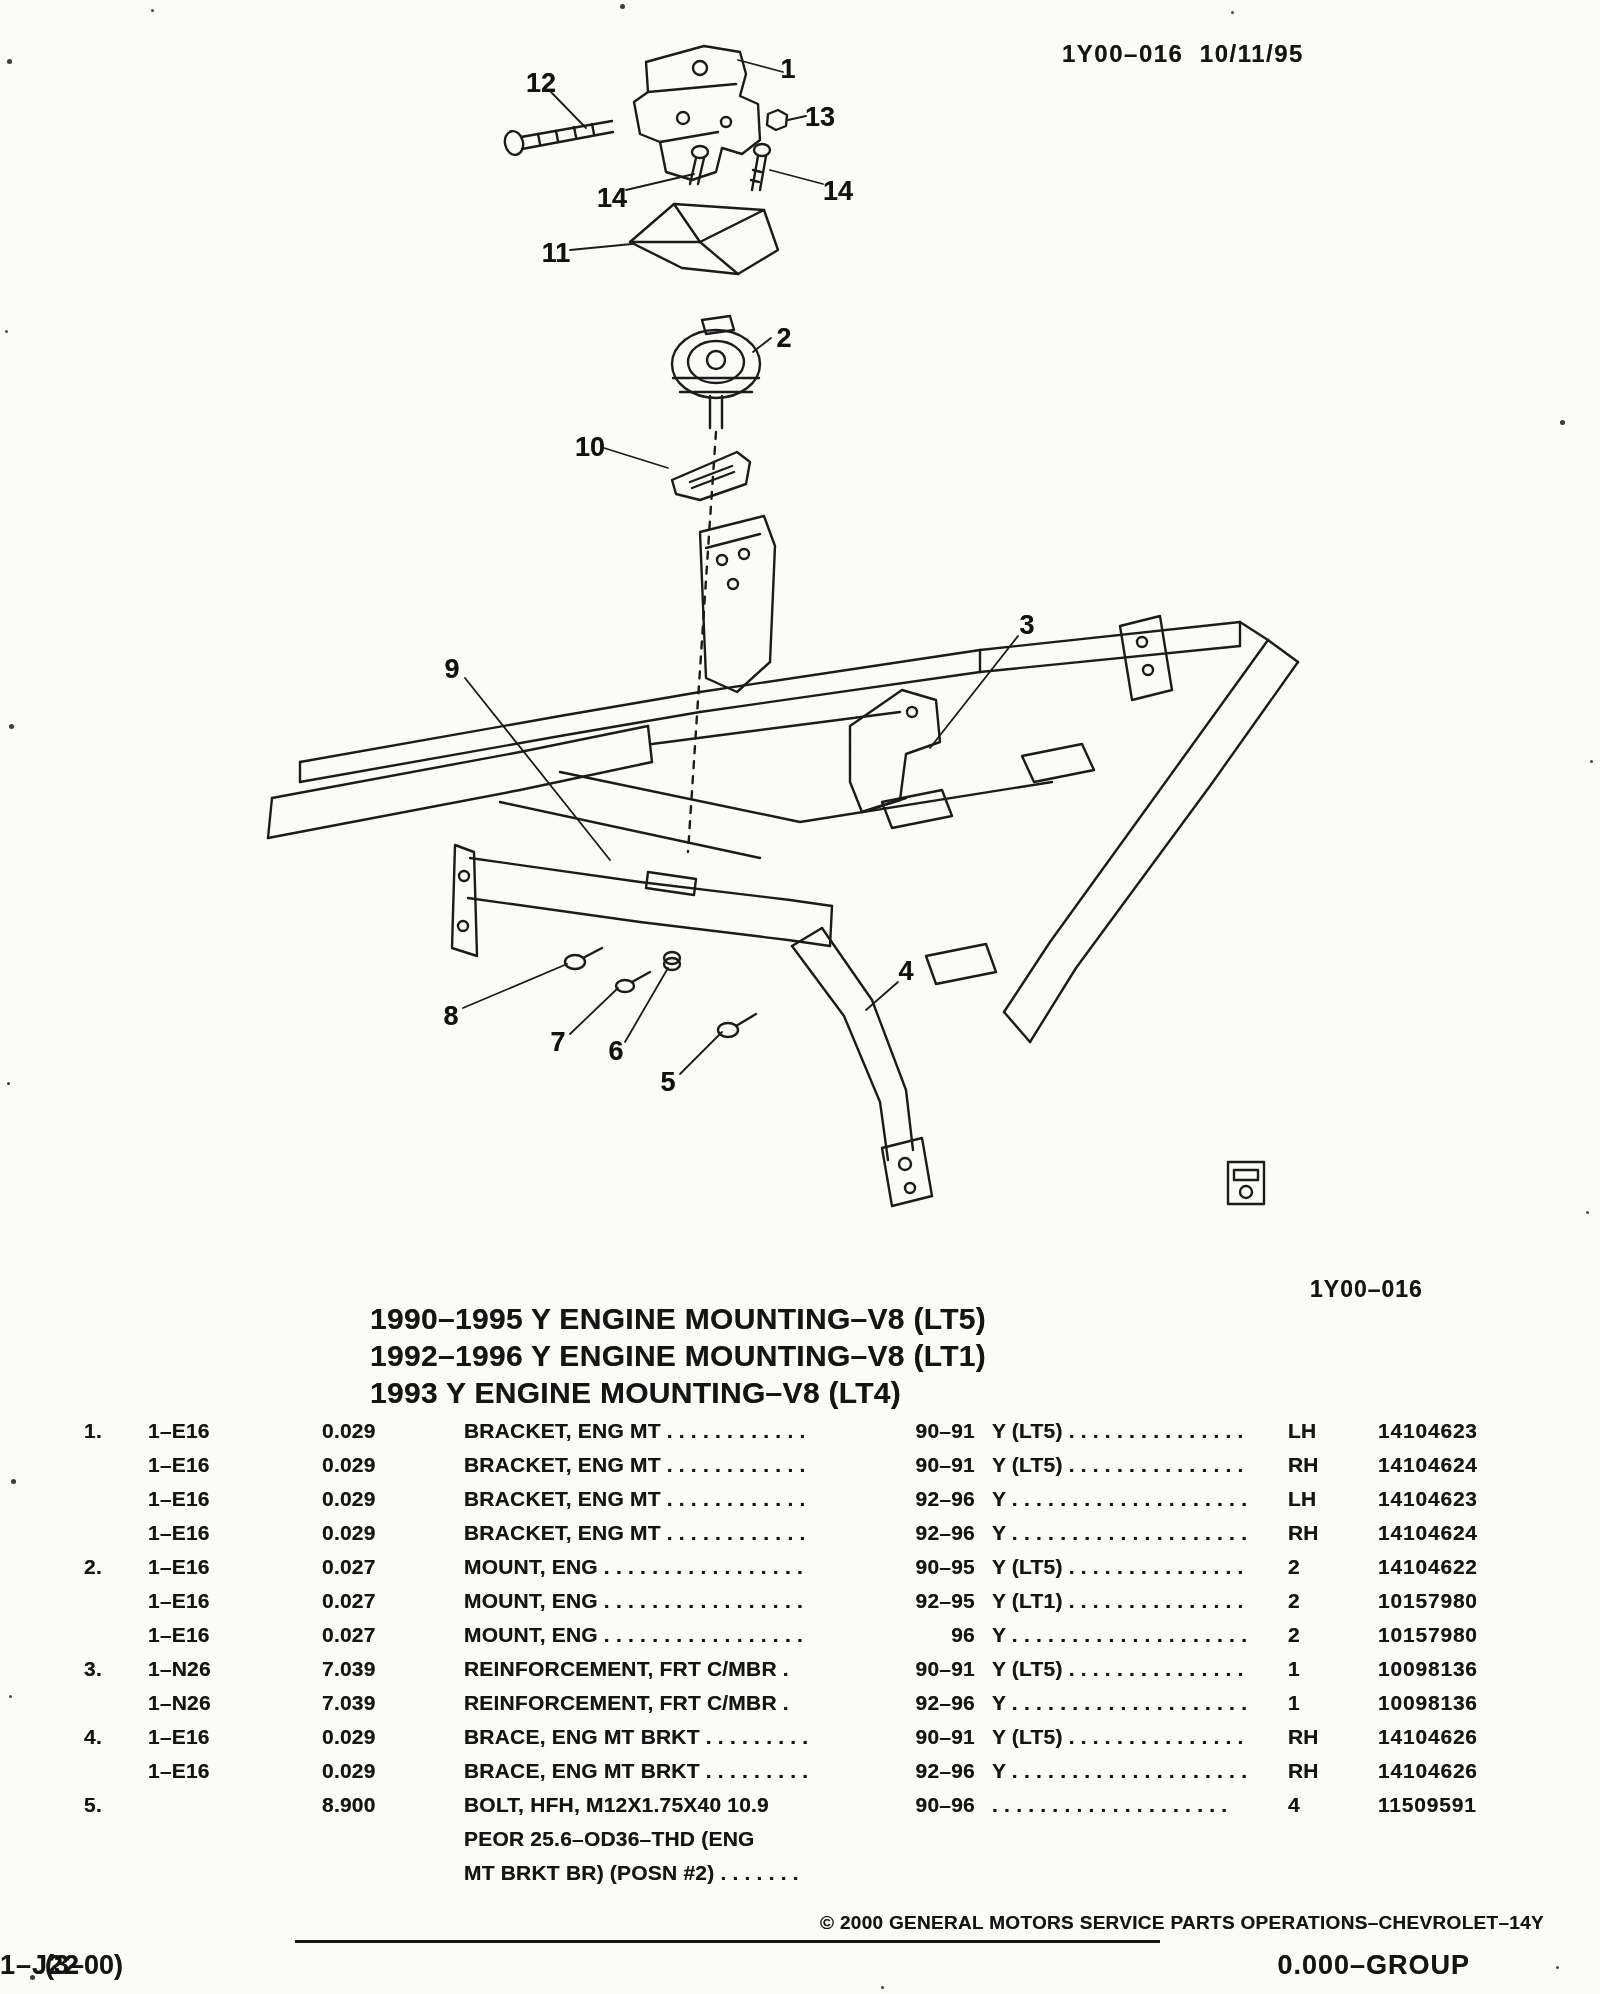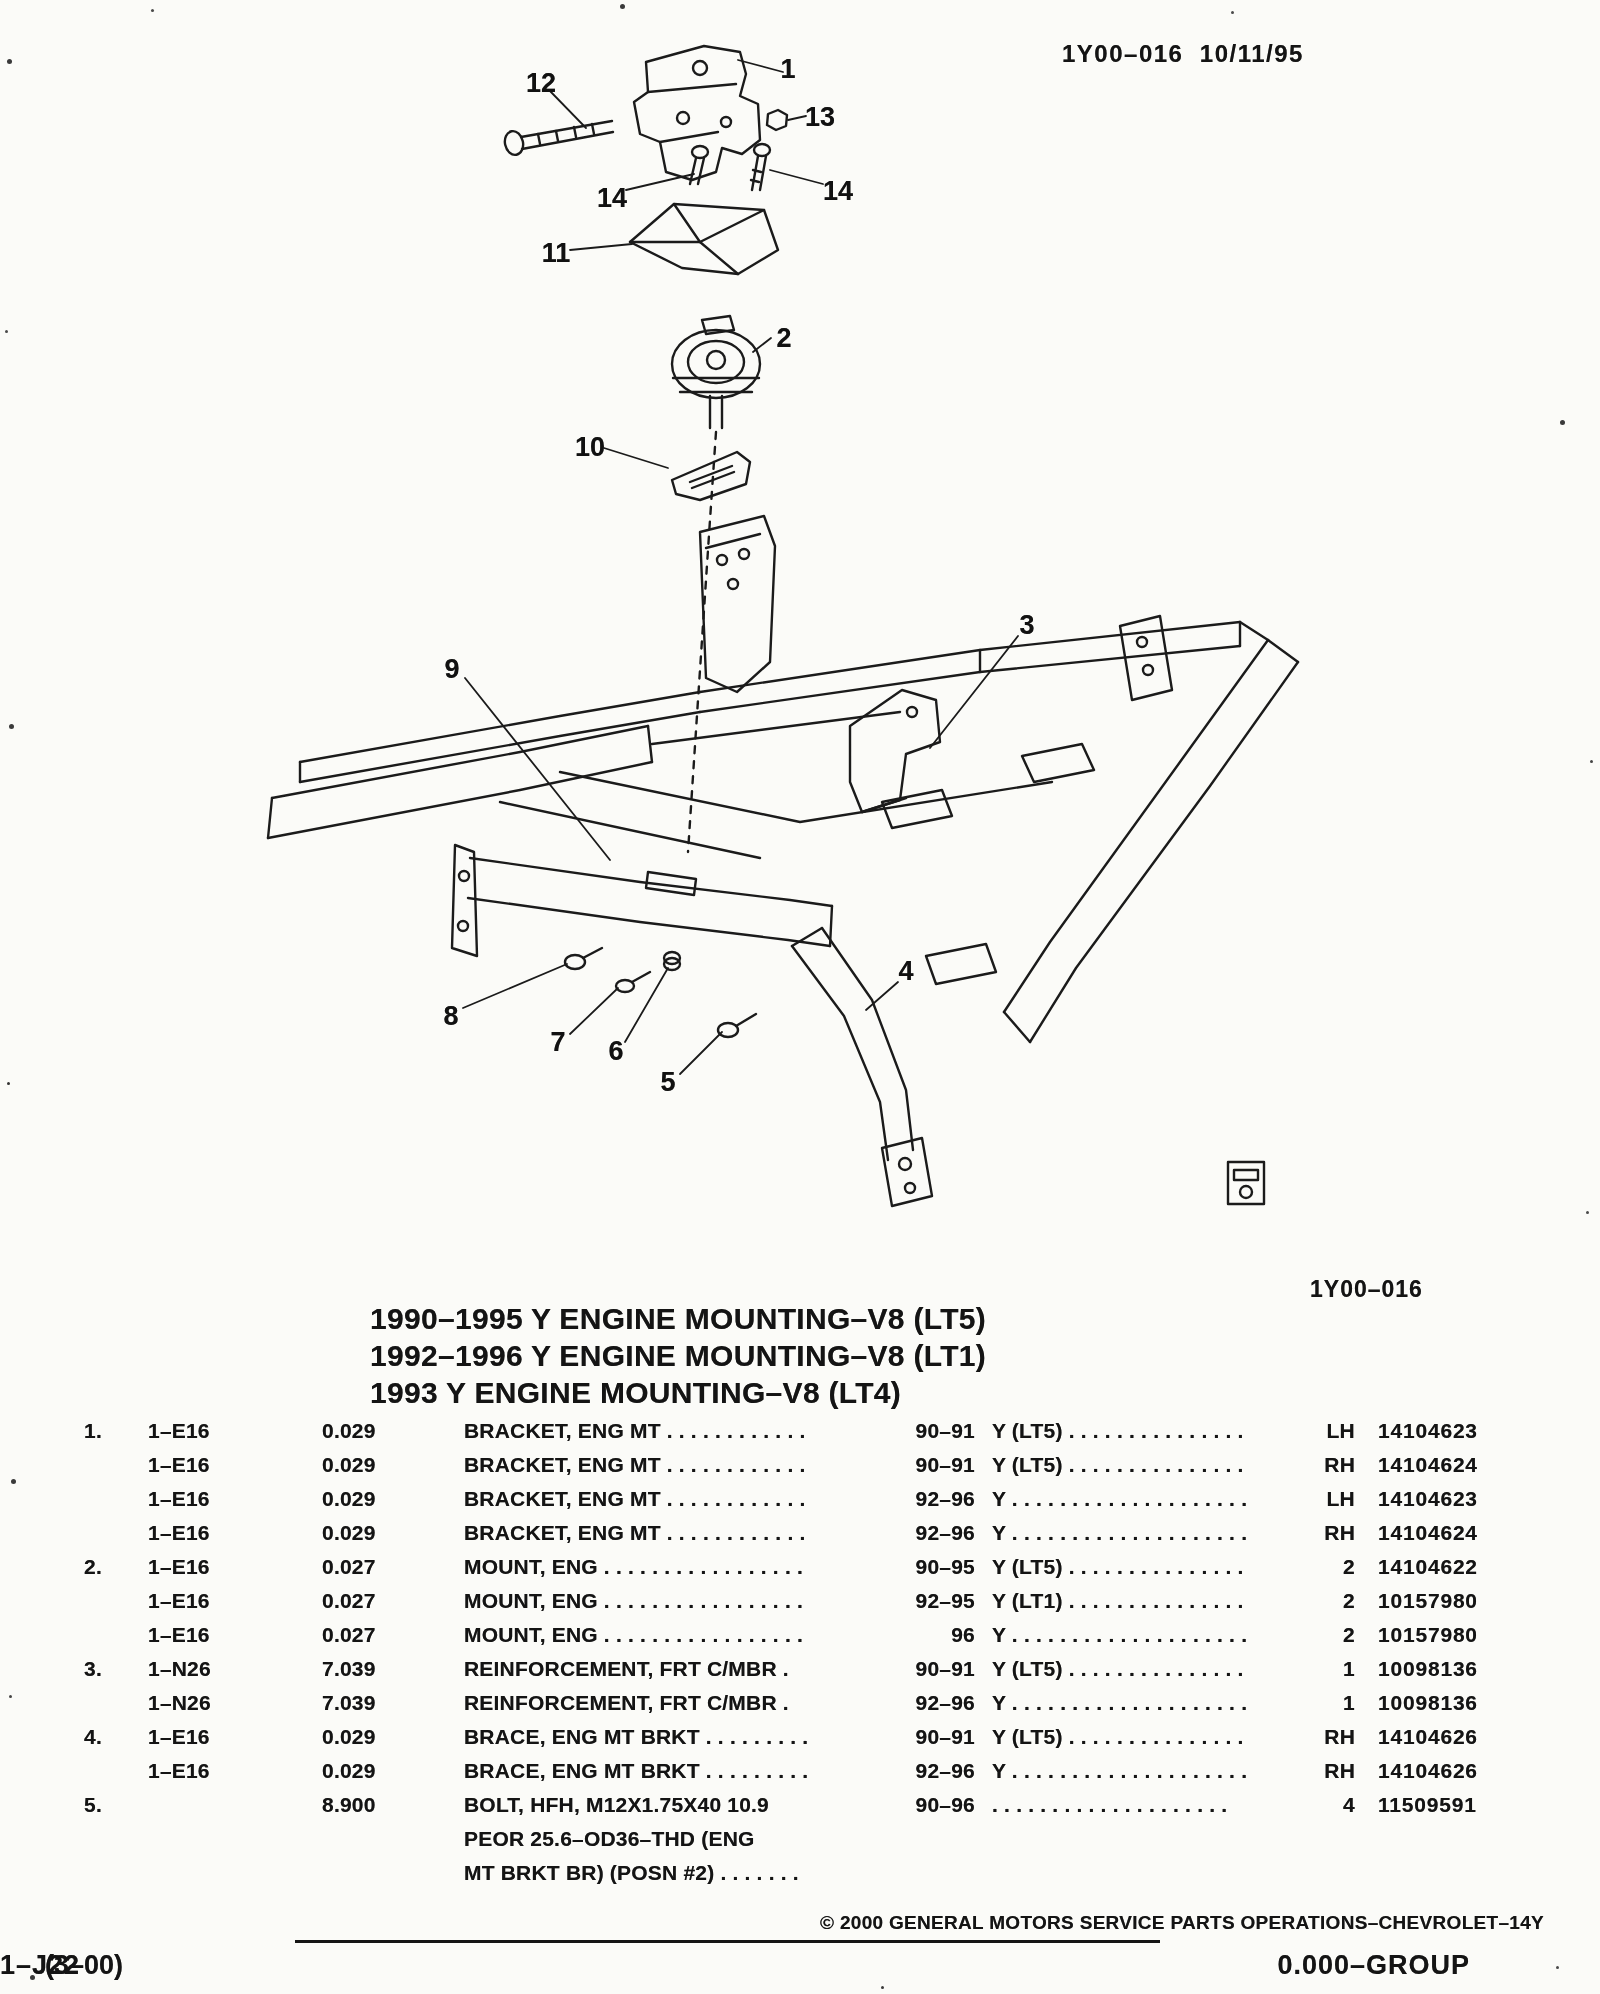--- a/index.html
+++ b/index.html
@@ -40,21 +40,21 @@
   }
   .table{position:absolute;top:0;left:0;width:1600px;height:1994px;pointer-events:none;}
   .row{position:absolute;left:0;width:1600px;height:32px;font-weight:700;font-size:21px;letter-spacing:0.2px;}
   .cell{position:absolute;top:0;white-space:nowrap;overflow:hidden;}
   .c-no{left:84px;width:50px;}
   .c-cat{left:148px;width:120px;}
   .c-grp{left:322px;width:95px;}
   .c-desc{left:464px;width:440px;}
   .c-yr{left:878px;width:97px;text-align:right;}
   .c-usage{left:992px;width:300px;}
-  .c-qty{left:1288px;width:67px;text-align:right;}
+  .c-qty{left:1288px;width:67px;}
   .c-part{left:1378px;width:135px;letter-spacing:0.8px;}
   .copyright{
     position:absolute;top:1912px;left:0;width:1544px;
     text-align:right;font-weight:700;font-size:19px;letter-spacing:0.3px;
   }
   .copy-rule{
     position:absolute;top:1940px;left:295px;width:865px;
     border-bottom:3px solid #151515;
   }
   .foot-left{position:absolute;top:1950px;left:45px;font-weight:700;font-size:27px;}

